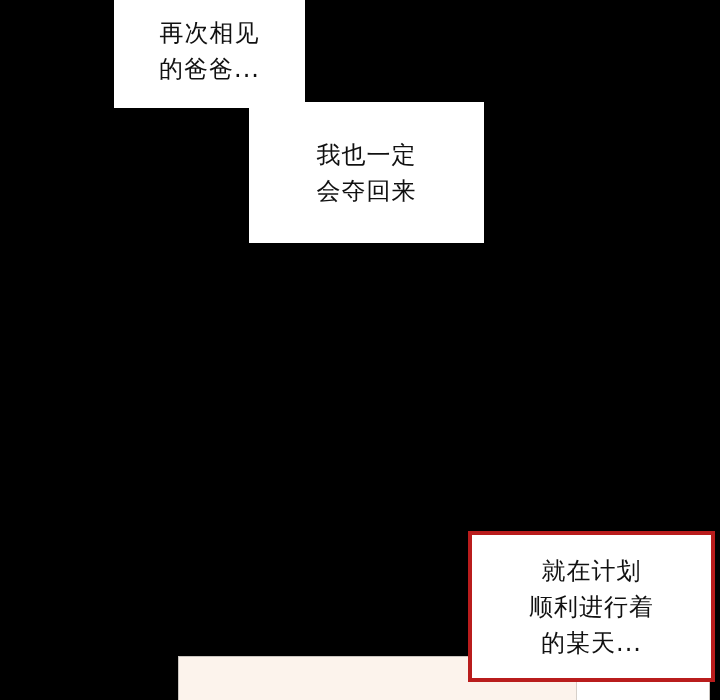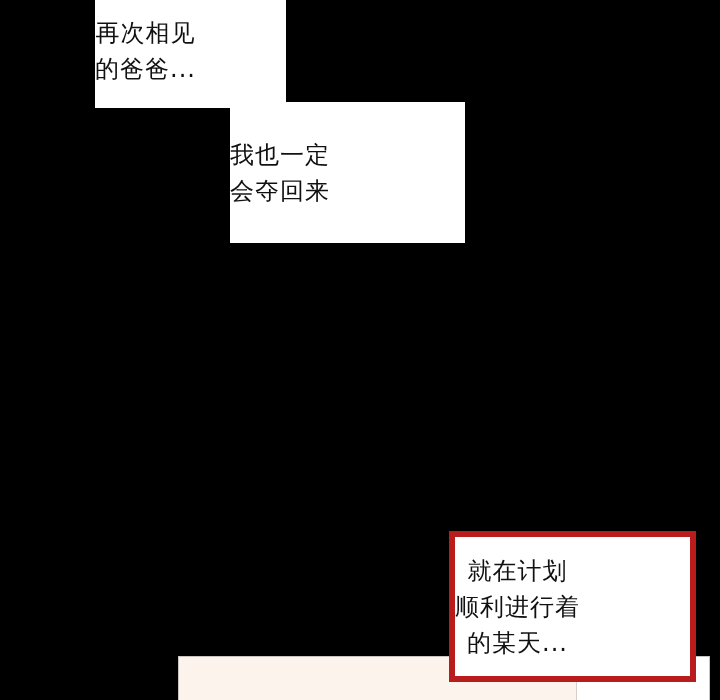--- a/index.html
+++ b/index.html
@@ -13,40 +13,41 @@
       position: relative;
       overflow: hidden;
       font-family: "DejaVu Sans", "Liberation Sans", sans-serif;
     }
     .caption {
       position: absolute;
       background: #ffffff;
       color: #111111;
       display: flex;
       align-items: center;
-      justify-content: flex-start;
+      justify-content: center;
       box-sizing: border-box;
       text-align: center;
+      margin-left: 19px;
     }
     .caption .text {
       font-size: 24px;
       line-height: 36px;
       letter-spacing: 1px;
       white-space: pre-line;
     }
     #cap1 {
       left: 95px; top: 0px; width: 191px; height: 108px;
     }
     #cap1 .text { margin-top: -6px; }
     #cap2 {
       left: 230px; top: 102px; width: 235px; height: 141px;
     }
     #cap3 {
       left: 449px; top: 531px; width: 247px; height: 151px;
-      border: 6px solid #b91c1c;
+      border: 4px solid #b91c1c;
     }
     #panel {
       position: absolute;
       left: 178px; top: 656px; width: 532px; height: 44px;
       background: #ffffff;
       border-top: 1px solid #c9c4bf;
       border-left: 1px solid #c9c4bf;
       border-right: 1px solid #c9c4bf;
       box-sizing: border-box;
     }

